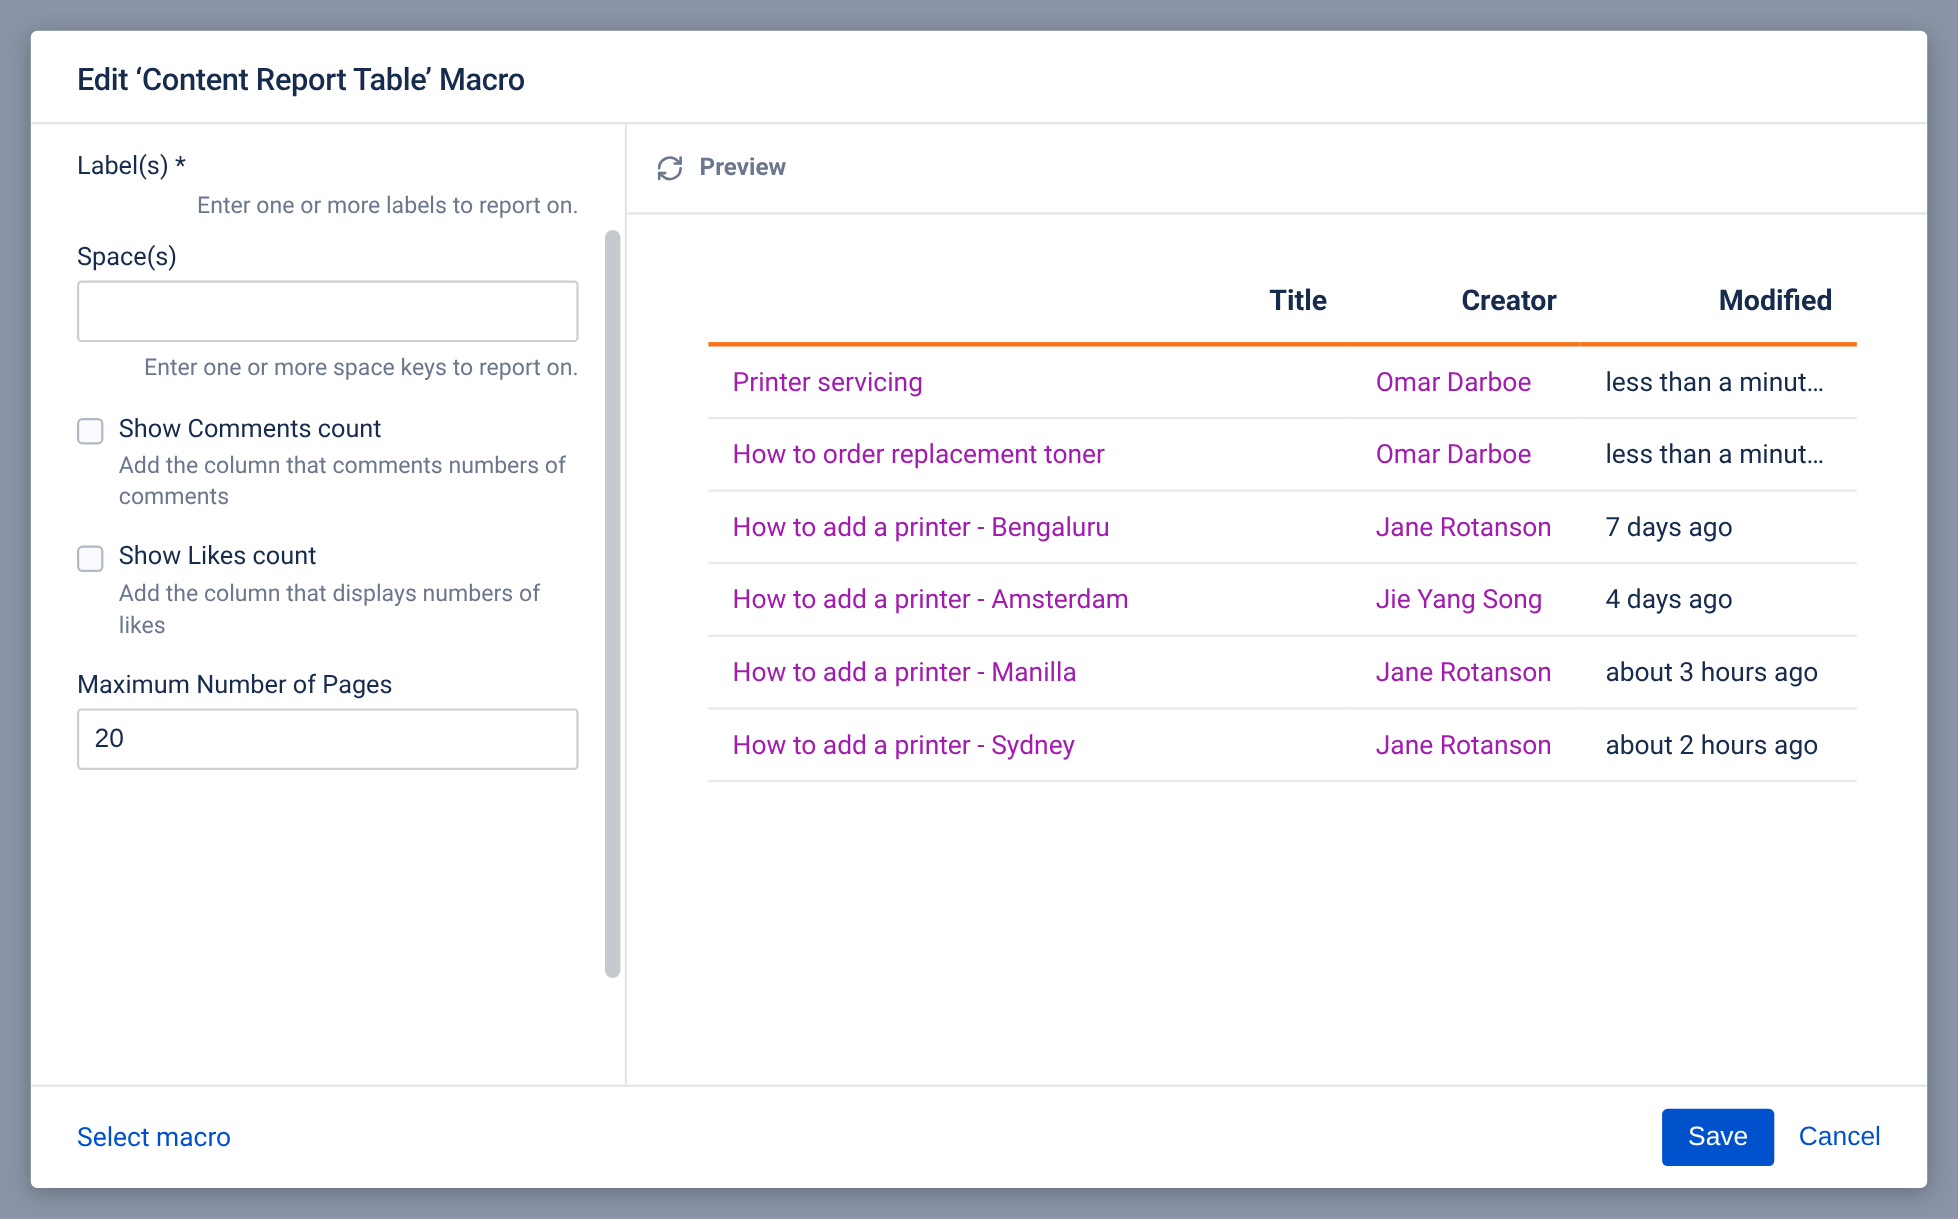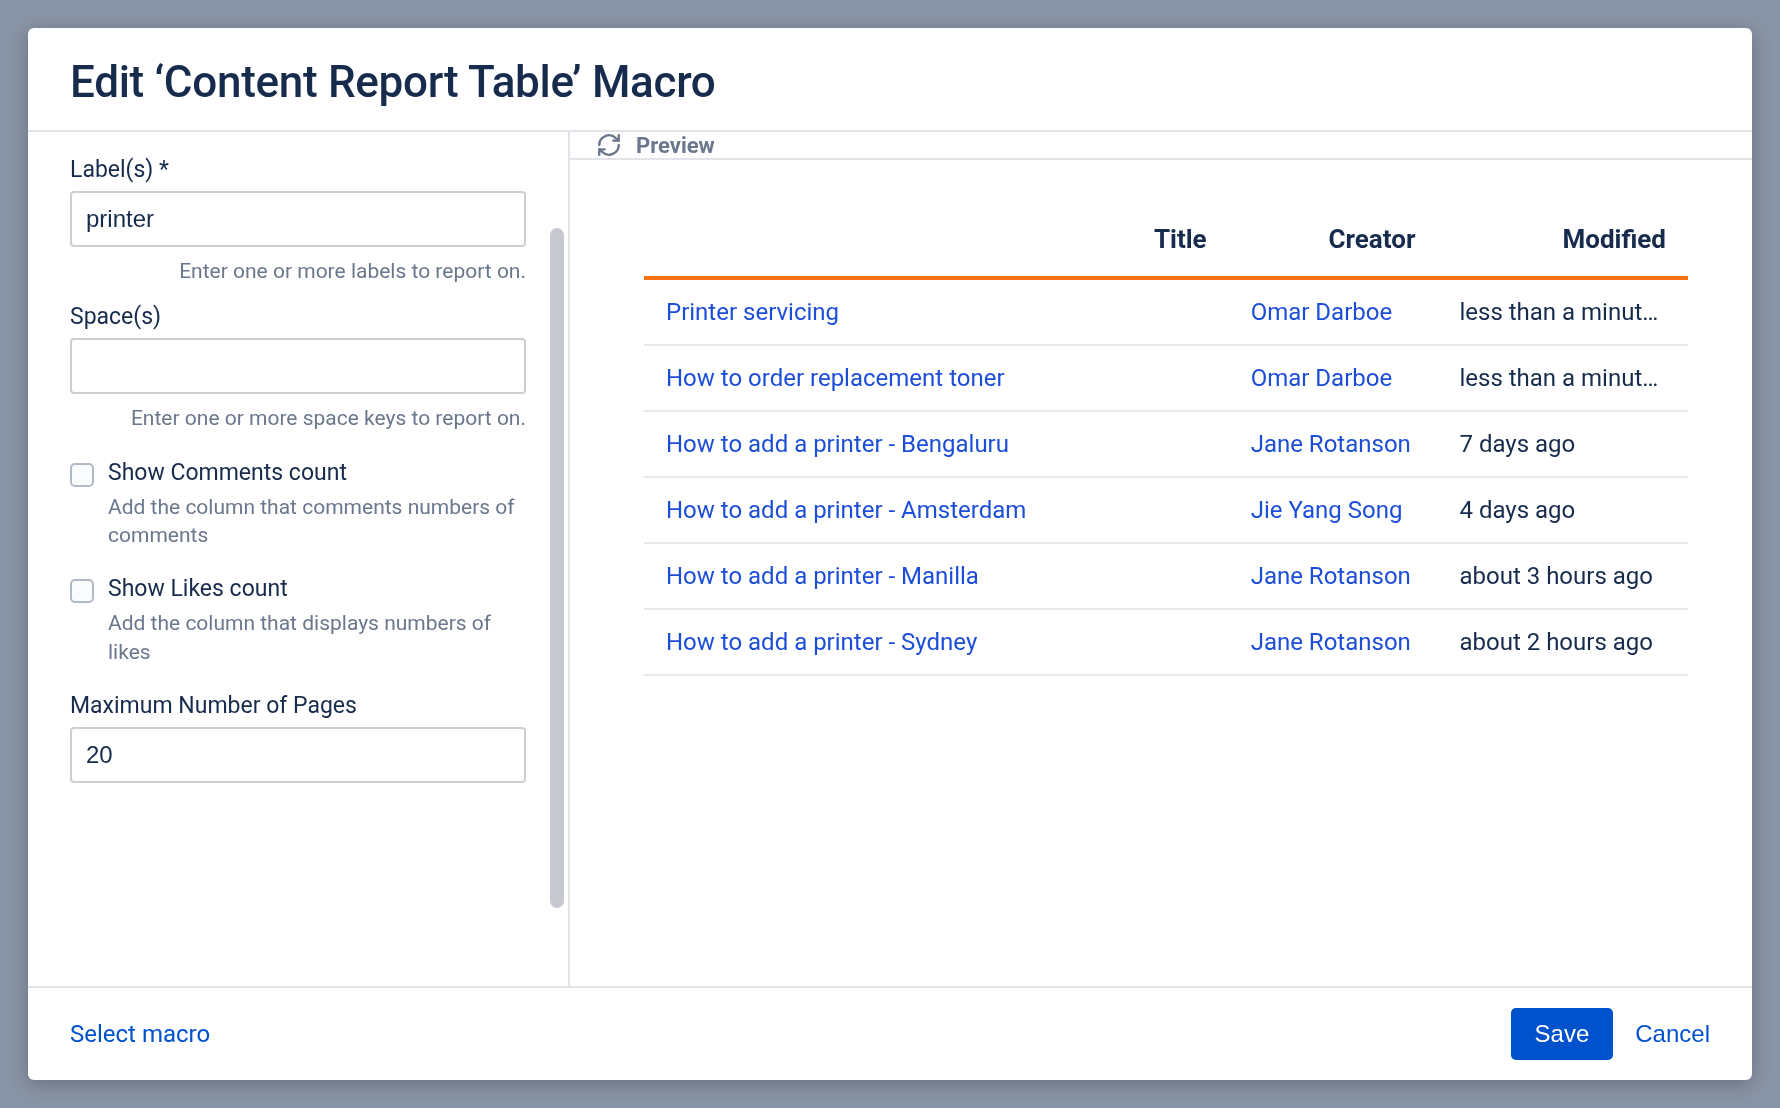--- a/index.html
+++ b/index.html
@@ -22,21 +22,21 @@
     box-shadow: 0 4px 20px rgba(0,0,0,0.25);
     display: flex;
     flex-direction: column;
     overflow: hidden;
   }
   .dialog-header {
     padding: 28px 42px 22px 42px;
     border-bottom: 2px solid #e2e4e9;
   }
   .dialog-header h1 {
-    font-size: 44px;
+    font-size: 28px;
     font-weight: 500;
     color: #172b4d;
     letter-spacing: -0.3px;
   }
   .dialog-body {
     flex: 1;
     display: flex;
     overflow: hidden;
   }
   
@@ -112,23 +112,22 @@
     line-height: 1.35;
   }
   
   .preview-panel {
     flex: 1;
     display: flex;
     flex-direction: column;
   }
   .preview-header {
     display: flex;
-    align-items: center;
     gap: 14px;
-    padding: 0 26px;
+    padding: 27px 26px;
     border-bottom: 2px solid #e2e4e9;
   }
   .preview-header-title {
     font-size: 22px;
     font-weight: 700;
     color: #6b778c;
   }
   .refresh-icon {
     width: 26px;
     height: 26px;
@@ -156,21 +155,21 @@
     padding: 18px 22px;
     border-bottom: 2px solid #e6e8ec;
     white-space: nowrap;
     overflow: hidden;
     text-overflow: ellipsis;
   }
   table.report th.col-title, table.report td.col-title { width: 56%; max-width: 1px; }
   table.report th.col-creator, table.report td.col-creator { width: 20%; max-width: 1px; }
   table.report th.col-modified, table.report td.col-modified { width: 24%; max-width: 1px; }
   .link {
-    color: #1d4ed8;
+    color: #a21caf;
     cursor: pointer;
   }
   td.col-modified { color: #172b4d; }
 
   
   .dialog-footer {
     display: flex;
     align-items: center;
     justify-content: space-between;
     padding: 20px 42px;
@@ -214,21 +213,20 @@
       <h1>Edit ‘Content Report Table’ Macro</h1>
     </div>
 
     <div class="dialog-body">
 
       <div class="config-panel">
         <div class="config-scroll">
 
           <div class="field">
             <label class="field-label">Label(s) *</label>
-            <input class="text-input" type="text" value="printer" style="">
             <div class="help-text">Enter one or more labels to report on.</div>
           </div>
 
           <div class="field">
             <label class="field-label">Space(s)</label>
             <input class="text-input" type="text" value="" style="">
             <div class="help-text">Enter one or more space keys to report on.</div>
           </div>
 
           <div>

